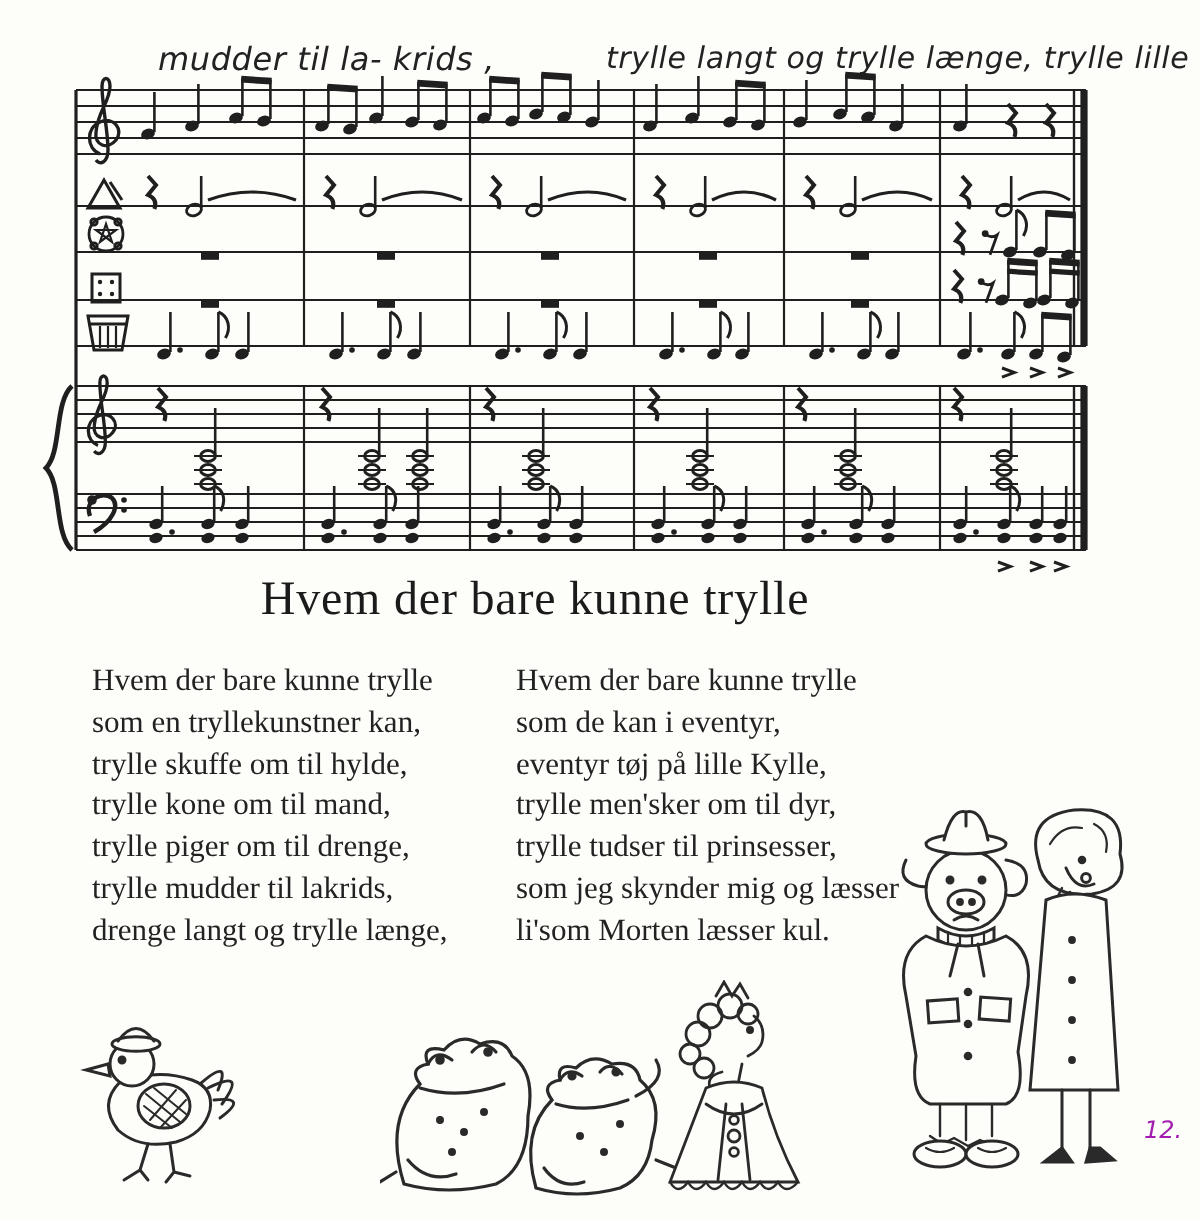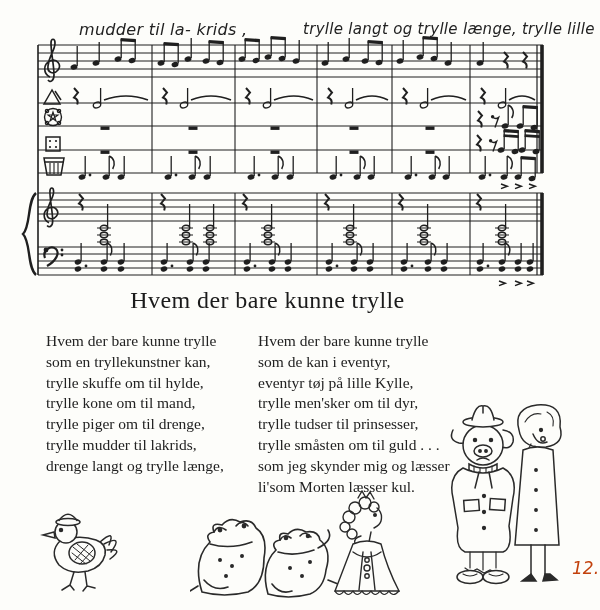--- a/index.html
+++ b/index.html
@@ -19,21 +19,21 @@
     position:absolute;left:0;top:287px;width:535px;text-align:center;
     font-size:24px;letter-spacing:.4px;color:#1b1b1b;
   }
   .verse{
     position:absolute;top:331px;font-size:15.5px;line-height:20.8px;color:#222;
   }
   .verse.left{left:46px;}
   .verse.right{left:258px;}
   .pagenum{
     position:absolute;left:572px;top:558px;
-    font-family:"DejaVu Sans", sans-serif;font-style:italic;font-size:17px;color:#c2410c;
+    font-family:"DejaVu Sans", sans-serif;font-style:italic;font-size:12px;color:#a21caf;
   }
   .illus{position:absolute;}
   svg{display:block;}
 </style>
 </head>
 <body>
 
 <div class="hand" style="left:62px;top:20px">mudder til la- krids ,</div>
 <div class="hand" style="left:286px;top:20px;font-size:15px">trylle langt og trylle længe, trylle lille mig tilfreds.</div>
 
@@ -347,21 +347,20 @@
   <div>trylle mudder til lakrids,</div>
   <div>drenge langt og trylle længe,</div>
 </div>
 
 <div class="verse right">
   <div>Hvem der bare kunne trylle</div>
   <div>som de kan i eventyr,</div>
   <div>eventyr tøj på lille Kylle,</div>
   <div>trylle men'sker om til dyr,</div>
   <div>trylle tudser til prinsesser,</div>
-  <div>trylle småsten om til guld . . .</div>
   <div>som jeg skynder mig og læsser</div>
   <div>li'som Morten læsser kul.</div>
 </div>
 
 <svg class="illus" style="left:30px;top:508px" width="110" height="92" viewBox="0 0 110 92">
   <g fill="none" stroke="#2a2a2a" stroke-width="1.5" stroke-linecap="round">
     <path d="M70,34 Q86,20 79,37"></path>
       <path d="M74,36 Q94,26 81,44"></path>
       <path d="M77,42 Q95,40 80,51"></path>
     <path d="M30,33 Q19,44 29,57 Q40,67 58,63 Q72,59 75,47 Q77,36 66,32 Q49,26 30,33 Z" fill="#fdfdfa"></path>

